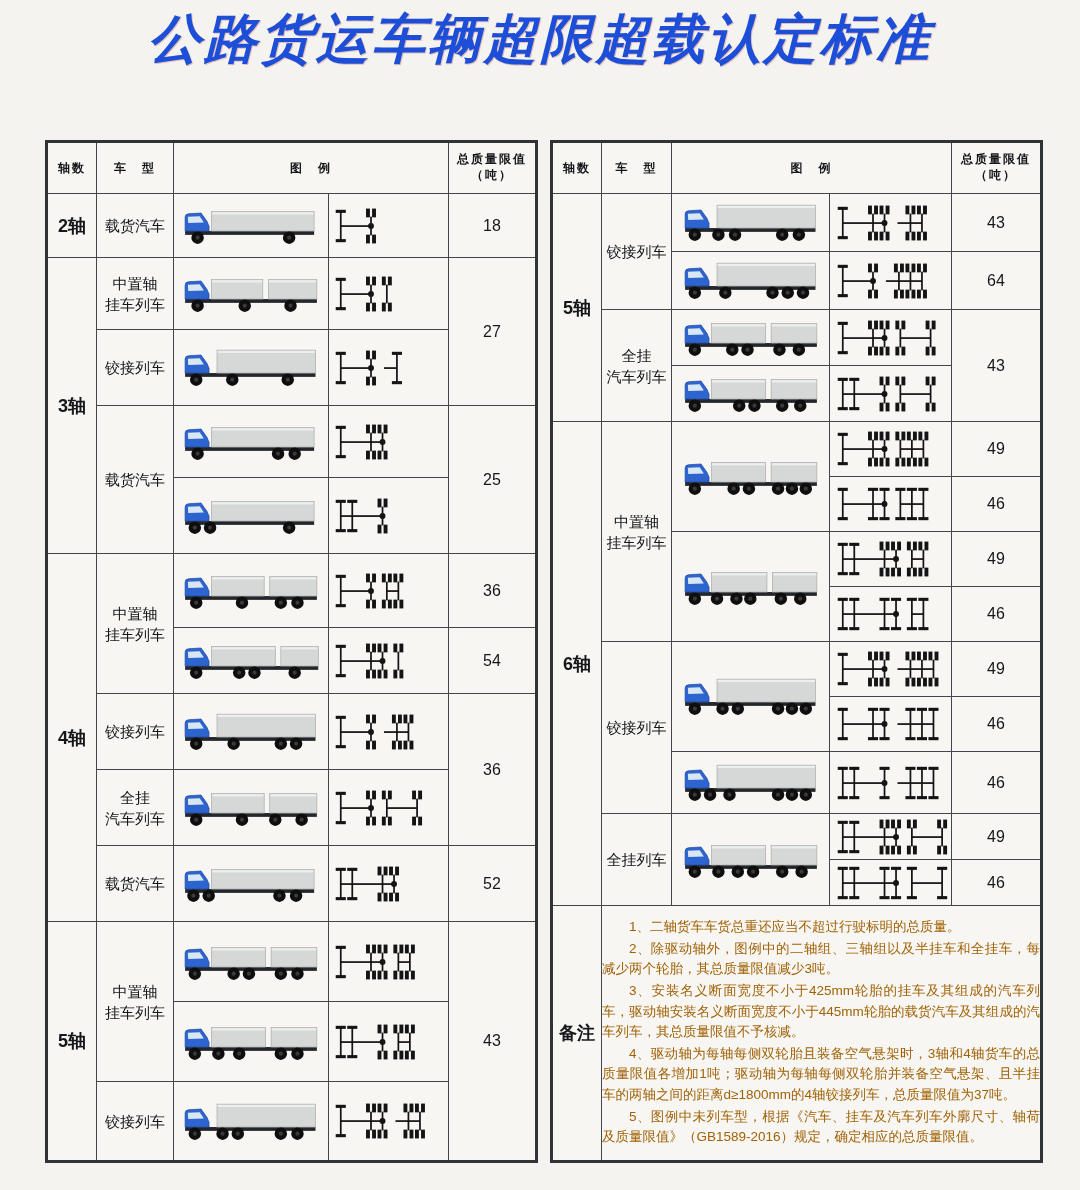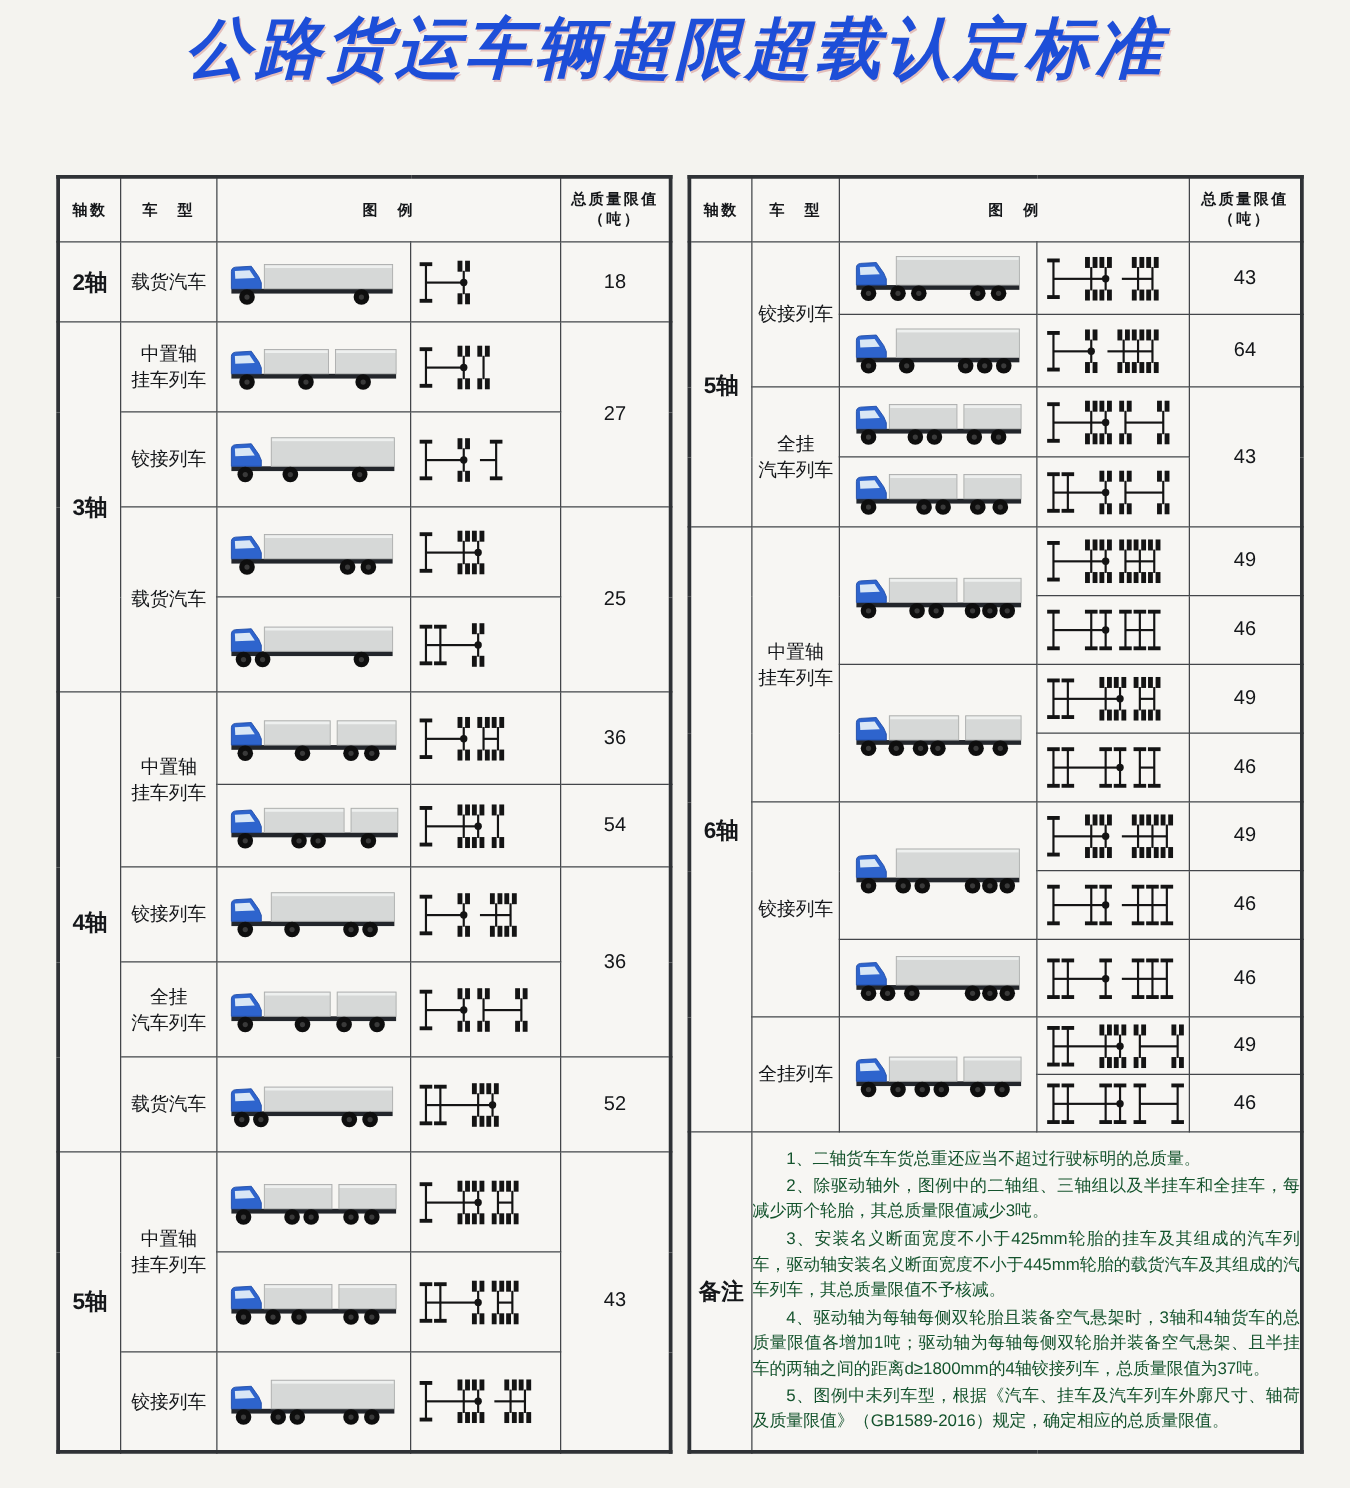--- a/index.html
+++ b/index.html
@@ -30,21 +30,21 @@
     border:1.6px solid #43464a;
     padding:0;text-align:center;vertical-align:middle;
     color:#15171a;overflow:hidden;
   }
   tr.hdr td{font-weight:bold;font-size:12px;letter-spacing:2px;}
   td.limit-h{font-size:15px;letter-spacing:0;white-space:pre-line;line-height:1.3;}
   td.axle{font-size:18px;font-weight:bold;}
   td.type{font-size:15px;white-space:pre-line;line-height:1.4;}
   td.limit{font-size:16px;}
   td.notes{text-align:left;vertical-align:top;padding:12px 12px 0 10px;}
-  td.notes p{margin:0 0 2px 0;font-size:13.5px;line-height:1.5;text-indent:2em;color:#14532d;text-align:justify;}
+  td.notes p{margin:0 0 2px 0;font-size:13.5px;line-height:1.5;text-indent:2em;color:#a16207;text-align:justify;}
   td svg{display:block;margin:0 auto;}
 </style>
 </head>
 <body>
 
 <div class="title">公路货运车辆超限超载认定标准</div>
 
 <table class="std" id="tleft">
   <colgroup>
     <col style="width:50px">

